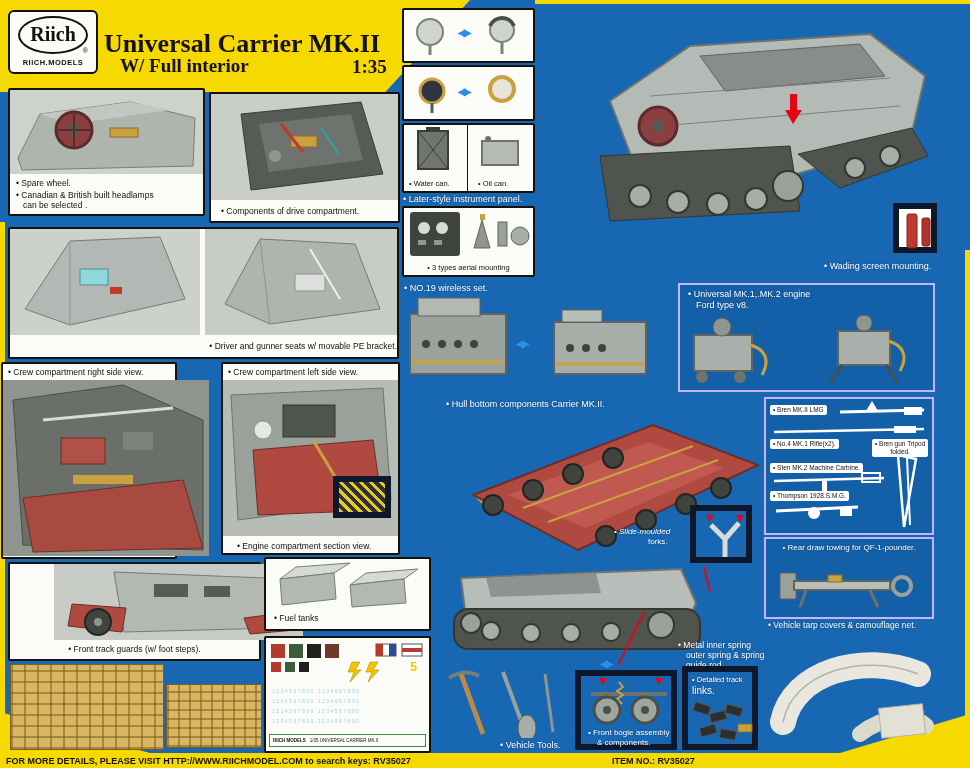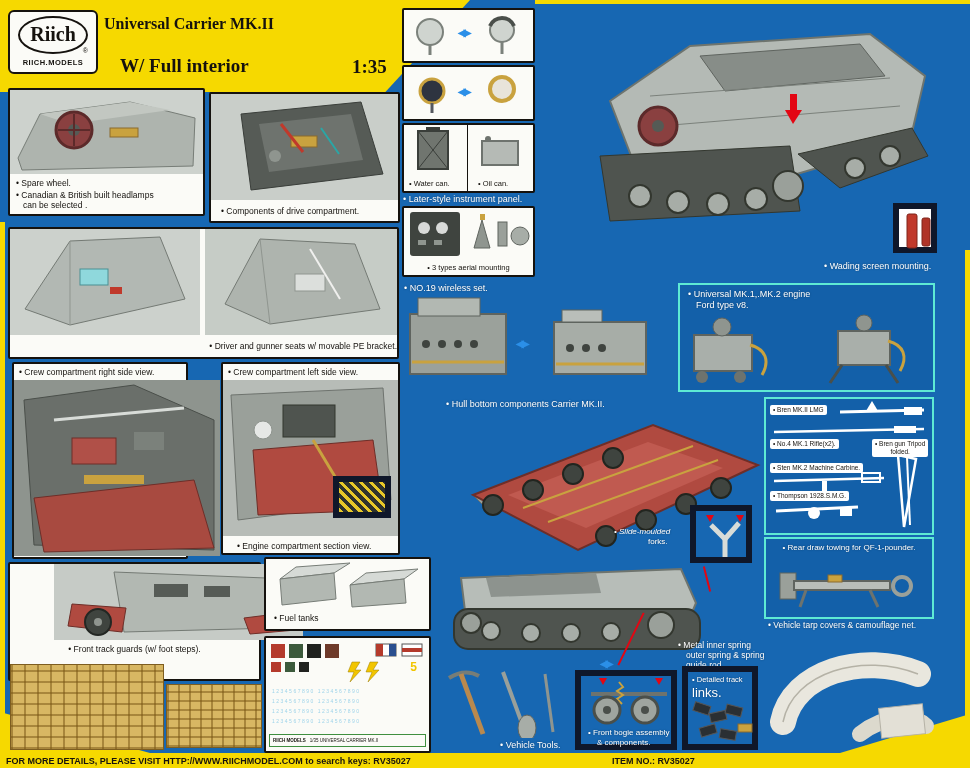--- a/index.html
+++ b/index.html
@@ -1,21 +1,21 @@
 <!DOCTYPE html>
 <html><head>
 <meta charset="utf-8">
 <style>
   html,body{margin:0;padding:0;background:#222;}
   .sheet{position:relative;width:970px;height:768px;background:#1767b2;overflow:hidden;
          font-family:"Liberation Sans",sans-serif;-webkit-font-smoothing:antialiased;}
   .abs{position:absolute;}
   svg{display:block;}
   .panel{position:absolute;background:#fbfbf7;border:2px solid #15120e;box-sizing:border-box;border-radius:2px;}
-  .bluepanel{position:absolute;border:2px solid #5eead4;box-sizing:border-box;background:rgba(10,80,150,.30);}
+  .bluepanel{position:absolute;border:2px solid #c4b5fd;box-sizing:border-box;background:rgba(10,80,150,.30);}
   .redbox{position:absolute;border:6px solid #0f172a;box-sizing:border-box;}
   .cap{position:absolute;color:#15120e;font-size:8.5px;line-height:1.25;white-space:nowrap;}
   .wcap{position:absolute;color:#ffffff;font-size:9px;line-height:1.25;white-space:nowrap;text-shadow:0 0 2px rgba(0,0,0,.4);}
   .pill{position:absolute;background:#ffffff;color:#15120e;font-size:6.5px;line-height:1.2;padding:1px 3px;border-radius:2px;white-space:nowrap;}
   .arrows{position:absolute;color:#2b8fe8;font-size:10px;font-weight:bold;letter-spacing:-2px;}
   .serif{font-family:"Liberation Serif",serif;font-weight:bold;color:#15120e;}
   .deco{position:absolute;background:#f6d900;}
   .redline{position:absolute;width:2px;background:#e30613;}
   .digits{position:absolute;color:#9fd4ea;font-size:5px;letter-spacing:1.5px;white-space:nowrap;}
 </style>
@@ -32,21 +32,21 @@
   <div class="deco" style="left:840px;top:714px;width:130px;height:39px;clip-path:polygon(100% 0,100% 100%,0 100%);"></div>
 
   <div class="panel" style="left:8px;top:10px;width:90px;height:64px;border-radius:6px;">
     <div style="position:relative;width:66px;height:34px;margin:4px auto 0;border:2px solid #15120e;border-radius:50%;text-align:center;">
       <span class="serif" style="font-size:20px;line-height:32px;">Riich</span>
       <span style="position:absolute;right:-2px;bottom:-2px;font-size:7px;color:#15120e;">®</span>
     </div>
     <div style="font-size:7.5px;font-weight:bold;text-align:center;letter-spacing:.5px;margin-top:4px;color:#15120e;">RIICH.MODELS</div>
   </div>
 
-  <div class="abs serif" style="left:104px;top:15px;font-size:16px;">Universal Carrier MK.II</div>
+  <div class="abs serif" style="left:104px;top:29px;font-size:26px;">Universal Carrier MK.II</div>
   <div class="abs serif" style="left:120px;top:55px;font-size:19px;">W/ Full interior</div>
   <div class="abs serif" style="left:352px;top:56px;font-size:19px;">1:35</div>
 
   <div class="panel" style="left:8px;top:88px;width:197px;height:128px;">
     <svg width="193" height="84" viewBox="0 0 193 84">
       <rect width="193" height="84" fill="#cdd2cd"></rect>
       <polygon points="8,68 30,24 120,12 185,28 183,76 12,80" fill="#aeb4ae" stroke="#777d77"></polygon>
       <polygon points="30,24 120,12 160,20 60,34" fill="#c2c7c1"></polygon>
       <rect x="100" y="38" width="28" height="9" fill="#c9a23f" stroke="#8a6a2f"></rect>
       <circle cx="64" cy="40" r="18" fill="#8a4040" stroke="#5c2a2a" stroke-width="3"></circle>
@@ -82,21 +82,21 @@
       <rect x="100" y="58" width="12" height="7" fill="#c0392b"></rect>
       <line x1="60" y1="12" x2="60" y2="96" stroke="#8f958f"></line>
       <polygon points="215,75 250,10 345,15 370,80 260,95" fill="#aeb4ae" stroke="#747a74"></polygon>
       <rect x="285" y="45" width="30" height="17" fill="#dcdfdc" stroke="#8f958f"></rect>
       <line x1="250" y1="10" x2="260" y2="95" stroke="#8f958f"></line>
       <line x1="300" y1="20" x2="330" y2="70" stroke="#f0f0ee" stroke-width="2"></line>
     </svg>
     <div class="cap" style="left:0;right:0;top:112px;text-align:right;">• Driver and gunner seats w/ movable PE bracket.</div>
   </div>
 
-  <div class="panel" style="left:12px;top:362px;width:176px;height:197px;">
+  <div class="panel" style="left:1px;top:362px;width:176px;height:197px;">
     <div class="cap" style="left:5px;top:3px;">• Crew compartment right side view.</div>
     <svg width="206" height="176" viewBox="0 0 206 176" style="position:absolute;left:0;top:16px;">
       <rect width="206" height="176" fill="#8e948e"></rect>
       <polygon points="10,20 120,5 200,40 200,170 20,165" fill="#6a6f6a" stroke="#4a4f4a"></polygon>
       <polygon points="20,118 180,100 200,168 30,172" fill="#a84a40" stroke="#6e2e28"></polygon>
       <rect x="58" y="58" width="44" height="26" fill="#b05048" stroke="#6e2e28"></rect>
       <rect x="120" y="52" width="30" height="18" fill="#7b817b"></rect>
       <line x1="40" y1="40" x2="170" y2="28" stroke="#d8dcd8" stroke-width="3"></line>
       <rect x="70" y="95" width="60" height="9" fill="#c9a23f"></rect>
     </svg>
@@ -109,21 +109,21 @@
       <polygon points="8,15 160,8 168,120 15,140" fill="#9aa09a" stroke="#6e736e"></polygon>
       <polygon points="30,70 150,60 160,130 35,135" fill="#b04a40" stroke="#6e2e28"></polygon>
       <rect x="60" y="25" width="52" height="32" fill="#4f544f" stroke="#33372f"></rect>
       <circle cx="40" cy="50" r="9" fill="#e6e8e6" stroke="#8f958f"></circle>
       <line x1="90" y1="60" x2="120" y2="110" stroke="#c9a23f" stroke-width="3"></line>
     </svg>
     <div class="redbox" style="left:110px;top:112px;width:58px;height:42px;background:repeating-linear-gradient(45deg,#e8c828 0 3px,#2e332e 3px 7px);"></div>
     <div class="cap" style="left:14px;top:177px;">• Engine compartment section view.</div>
   </div>
 
-  <div class="panel" style="left:8px;top:562px;width:253px;height:119px;padding-left:44px;">
+  <div class="panel" style="left:8px;top:562px;width:253px;height:99px;padding-left:44px;">
     <svg width="249" height="76" viewBox="0 0 249 76">
       <rect width="249" height="76" fill="#c6cbc6"></rect>
       <polygon points="60,8 212,14 222,64 70,68" fill="#b2b8b2" stroke="#747a74"></polygon>
       <rect x="100" y="20" width="34" height="13" fill="#565b56"></rect>
       <rect x="150" y="22" width="26" height="11" fill="#565b56"></rect>
       <polygon points="18,40 72,44 68,68 14,62" fill="#b04a40" stroke="#6e2e28"></polygon>
       <polygon points="190,54 238,48 242,66 196,70" fill="#b04a40" stroke="#6e2e28"></polygon>
       <circle cx="44" cy="58" r="13" fill="#3f443f" stroke="#232723" stroke-width="2"></circle>
       <circle cx="44" cy="58" r="4" fill="#8f958f"></circle>
     </svg>
@@ -353,21 +353,21 @@
       <circle cx="64" cy="34" r="4" fill="#4a4f4a"></circle>
       <polygon points="18,2 26,2 22,9" fill="#e30613"></polygon>
       <polygon points="74,2 82,2 78,9" fill="#e30613"></polygon>
     </svg>
     <div class="wcap" style="left:7px;top:52px;font-size:8px;">• Front bogie assembly</div>
     <div class="wcap" style="left:16px;top:62px;font-size:8px;">&amp; components.</div>
   </div>
 
   <div class="redbox" style="left:682px;top:666px;width:76px;height:84px;">
     <div class="wcap" style="left:4px;top:3px;font-size:7.5px;">• Detailed track</div>
-    <div class="wcap" style="left:4px;top:13px;font-size:13px;">links.</div>
+    <div class="wcap" style="left:4px;top:13px;font-size:10px;">links.</div>
     <svg width="72" height="54" viewBox="0 0 72 54" style="position:absolute;left:0;top:26px;">
       <rect x="6" y="6" width="16" height="9" fill="#2a2f33" stroke="#555" transform="rotate(18 14 10)"></rect>
       <rect x="22" y="14" width="16" height="9" fill="#2a2f33" stroke="#555" transform="rotate(-12 30 18)"></rect>
       <rect x="38" y="8" width="16" height="9" fill="#2a2f33" stroke="#555" transform="rotate(14 46 12)"></rect>
       <rect x="12" y="28" width="16" height="9" fill="#2a2f33" stroke="#555" transform="rotate(-16 20 32)"></rect>
       <rect x="32" y="32" width="16" height="9" fill="#2a2f33" stroke="#555" transform="rotate(10 40 36)"></rect>
       <rect x="50" y="26" width="14" height="8" fill="#c9a23f" stroke="#8a6a2f"></rect>
     </svg>
   </div>
 

